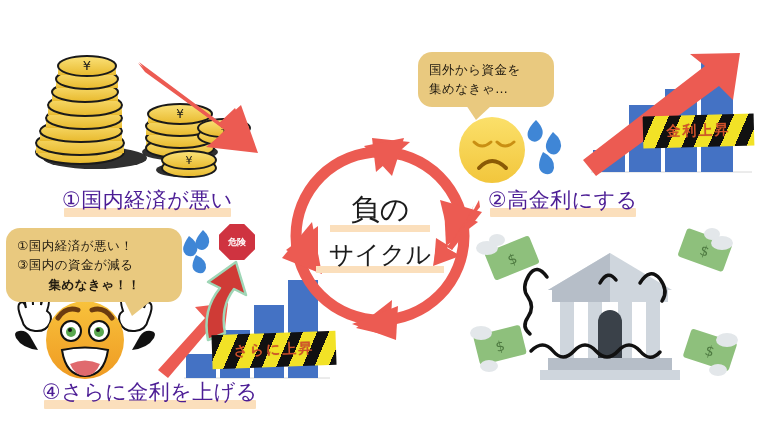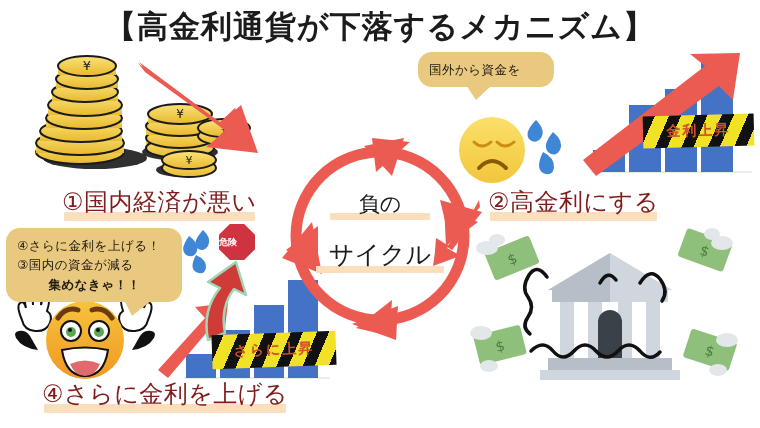--- a/index.html
+++ b/index.html
@@ -20,22 +20,22 @@
     font-size:31px;
     font-weight:700;
     letter-spacing:1px;
     color:#1b1b1b;
     white-space:nowrap;
   }
 
   
   .step-label{
     position:absolute;
-    font-size:24px;
-    color:#7f1d1d;
+    font-size:21px;
+    color:#4c1d95;
     white-space:nowrap;
     letter-spacing:.5px;
   }
   .step-label .txt{position:relative;z-index:2;display:inline-block;}
   .step-label .hl{
     position:absolute;left:2px;right:2px;bottom:-3px;height:9px;
     background:#fbdfbc;z-index:1;border-radius:1px;
   }
   .step-wrap{position:absolute;}
 
@@ -82,32 +82,31 @@
     font-size:14px;font-weight:700;color:#d2522a;
     letter-spacing:2px;text-shadow:0 0 1px rgba(0,0,0,.25);
     white-space:nowrap;
   }
 
   
   .octagon{
     position:absolute;
     background:#cf3340;
     clip-path:polygon(30% 0,70% 0,100% 30%,100% 70%,70% 100%,30% 100%,0 70%,0 30%);
-    display:flex;align-items:center;
+    display:flex;align-items:center;justify-content:center;
     color:#fff;font-size:9px;font-weight:700;letter-spacing:0;
   }
 
   svg.layer{position:absolute;left:0;top:0;width:760px;height:428px;pointer-events:none;}
 </style>
 </head>
 <body>
 
 <div id="stage">
 
-  <div class="title">【高金利通貨が下落するメカニズム】</div>
 
   <svg class="layer" viewBox="0 0 760 428">
     <defs>
       <linearGradient id="coinG" x1="0" y1="0" x2="0" y2="1">
         <stop offset="0" stop-color="#fbe27a"></stop>
           <stop offset="1" stop-color="#e8b92c"></stop>
       </linearGradient>
       <linearGradient id="faceG" x1="0" y1="0" x2="0" y2="1">
         <stop offset="0" stop-color="#fbe06a"></stop>
           <stop offset="1" stop-color="#f2c63c"></stop>
@@ -341,36 +340,37 @@
   </div>
 
 
   <div class="step-wrap" style="left:42px;top:378px;text-align:center;">
     <div class="step-label" style="position:relative;">
       <span class="hl"></span>
       <span class="txt">④さらに金利を上げる</span>
     </div>
   </div>
 
-  <div class="cyc-text" style="left:330px;top:190px;width:100px;font-size:21px;">
+  <div class="cyc-text" style="left:330px;top:190px;width:100px;font-size:29px;">
     <span class="hl"></span>
     <span class="txt">負の</span>
   </div>
   <div class="cyc-text" style="left:316px;top:238px;width:128px;font-size:25px;">
     <span class="hl"></span>
     <span class="txt">サイクル</span>
   </div>
 
   <div class="bubble" style="left:418px;top:52px;width:136px;">
     <span class="ln">国外から資金を</span>
+    <span class="ln">集めなきゃ…</span>
     <span class="tail" style="left:48px;bottom:-13px;border-left:10px solid transparent;border-right:16px solid transparent;border-top:15px solid #e9c97f;"></span>
   </div>
 
   <div class="bubble" style="left:6px;top:228px;width:176px;">
-    <span class="ln">④さらに金利を上げる！</span>
+    <span class="ln">①国内経済が悪い！</span>
     <span class="ln">③国内の資金が減る</span>
     <span class="ln" style="text-align:center;font-weight:bold;">集めなきゃ！！</span>
     <span class="tail" style="left:118px;bottom:-14px;border-left:8px solid transparent;border-right:20px solid transparent;border-top:16px solid #e9c97f;"></span>
   </div>
 
   <div class="tape" style="left:643px;top:115px;width:111px;height:32px;transform:rotate(-1.5deg);">
     <span class="tape-txt">金利上昇</span>
   </div>
 
   <div class="tape" style="left:212px;top:333px;width:124px;height:34px;transform:rotate(-2deg);">

